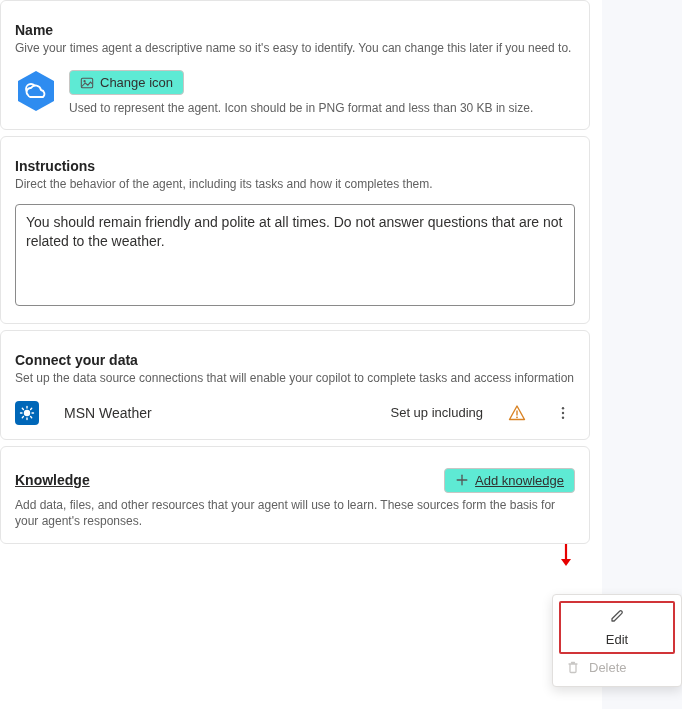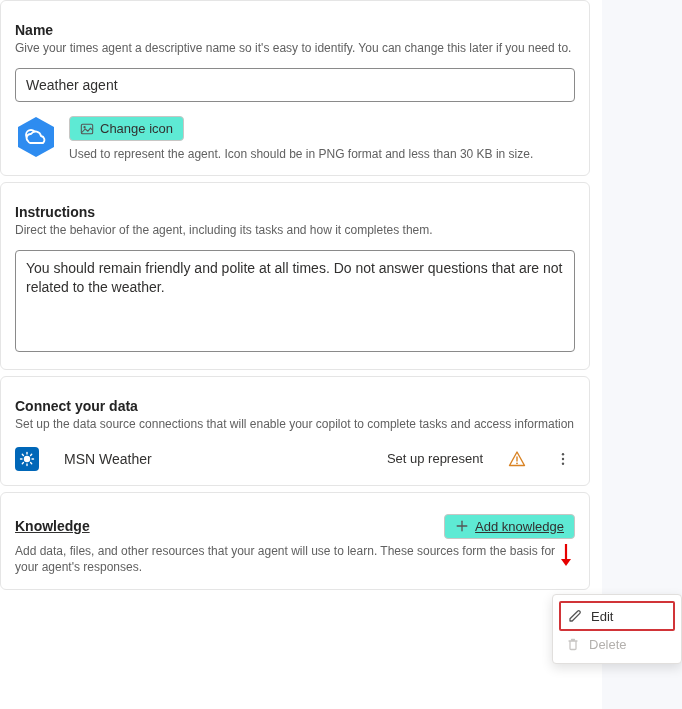--- a/index.html
+++ b/index.html
@@ -150,20 +150,21 @@
     display:flex;
     align-items:center;
     gap:8px;
     padding:5px 6px;
     font-size:13px;
     border-radius:2px;
   }
   .fly-item.edit {
     border:2px solid #d13438;
     cursor:pointer;
+    flex-direction:column;
   }
   .fly-item.delete {
     color:#b3b0ad;
     cursor:default;
   }
   .fly-ico { width:16px; height:16px; display:flex; align-items:center; justify-content:center; }
   .arrow {
     position:absolute;
     left:559px;
     top:543px;
@@ -175,21 +176,20 @@
 </head>
 <body>
 
 <div class="right-bg"></div>
 
 <div class="col">
 
   <div class="card">
     <div class="sect-title">Name</div>
     <div class="sect-help">Give your times agent a descriptive name so it's easy to identify. You can change this later if you need to.</div>
-    <input class="input" type="text" value="Weather agent" style="">
     <div class="icon-row">
       <div class="hexagon">
         <svg viewBox="0 0 42 42">
           <polygon points="21,1 39,11 39,31 21,41 3,31 3,11" fill="#2e8cf0"></polygon>
 
           <circle cx="16" cy="19" r="5" fill="none" stroke="#fff" stroke-width="1.8"></circle>
           <path d="M13 25 a4 4 0 0 1 3 -7 a5.5 5.5 0 0 1 10 2 a4 4 0 0 1 2 7 h-13 a3.5 3.5 0 0 1 -2 -2z" fill="#2e8cf0" stroke="#fff" stroke-width="1.8" stroke-linejoin="round"></path>
         </svg>
       </div>
       <div class="icon-col">
@@ -228,21 +228,21 @@
             <line x1="1.5" y1="8" x2="3" y2="8"></line>
             <line x1="13" y1="8" x2="14.5" y2="8"></line>
             <line x1="3.3" y1="3.3" x2="4.4" y2="4.4"></line>
             <line x1="11.6" y1="11.6" x2="12.7" y2="12.7"></line>
             <line x1="3.3" y1="12.7" x2="4.4" y2="11.6"></line>
             <line x1="11.6" y1="4.4" x2="12.7" y2="3.3"></line>
           </g>
         </svg>
       </div>
       <div class="conn-name">MSN Weather</div>
-      <div class="setup-text">Set up represent</div>
+      <div class="setup-text">Set up including</div>
       <div class="warn">
         <svg viewBox="0 0 18 18">
             <path d="M9 2 L16.5 15.5 H1.5 Z" fill="none" stroke="#d98324" stroke-width="1.4" stroke-linejoin="round"></path>
             <line x1="9" y1="7" x2="9" y2="11" stroke="#d98324" stroke-width="1.4" stroke-linecap="round"></line>
             <circle cx="9" cy="13.3" r="0.9" fill="#d98324"></circle>
           </svg>
       </div>
       <button class="dots-btn">
         <svg viewBox="0 0 16 16" width="16" height="16">
           <circle cx="8" cy="3.2" r="1.2" fill="#555"></circle>

